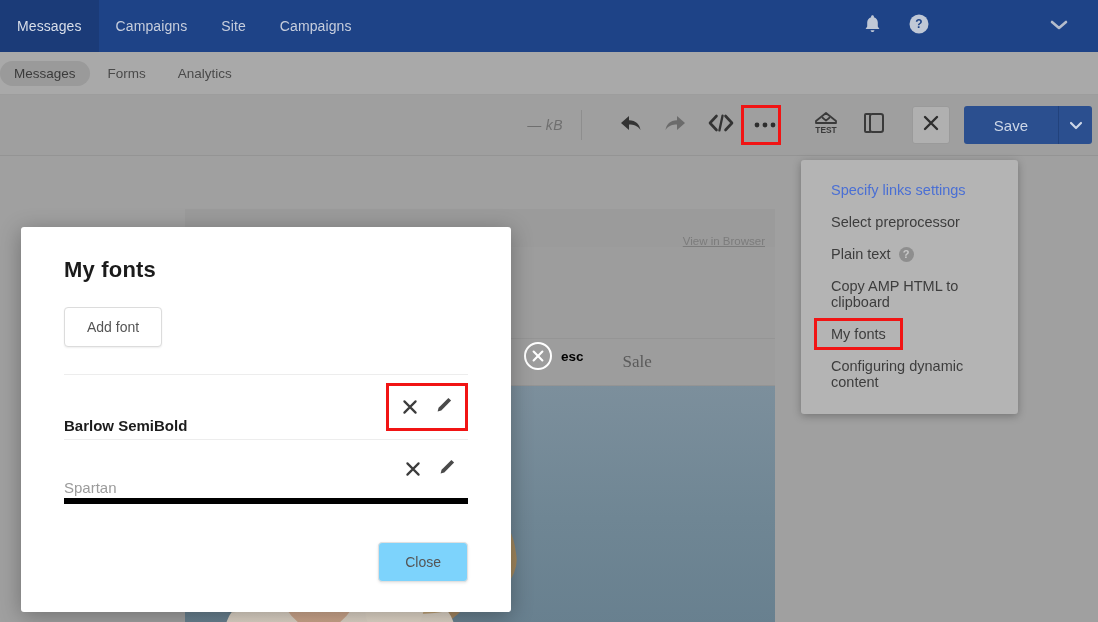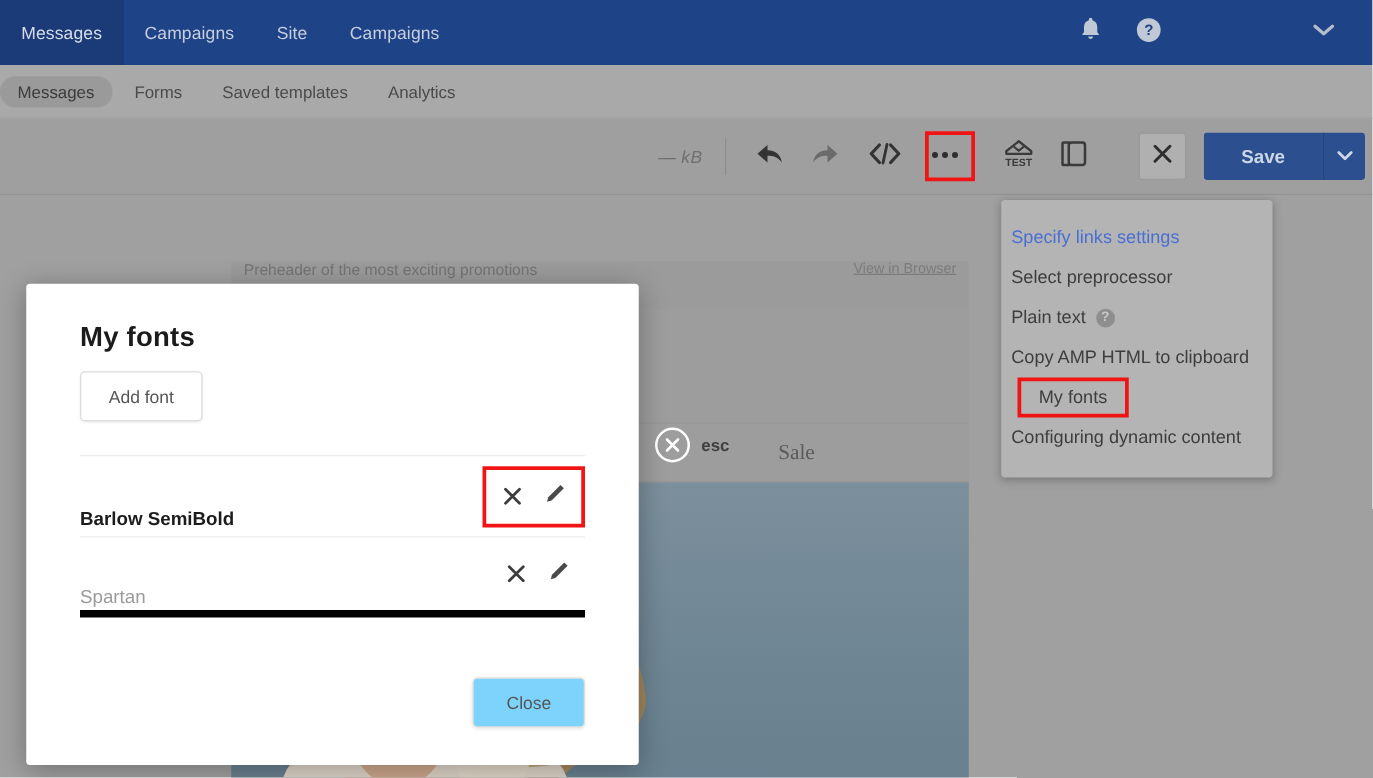--- a/index.html
+++ b/index.html
@@ -55,60 +55,59 @@
     padding-right: 6px;
     border-bottom: 1px solid #949494;
   }
   .kb-label {
     font-size: 14px; font-style: italic; color: #6f6f6f;
     margin-right: 18px; letter-spacing: .3px;
   }
   .tb-divider { width: 1px; height: 30px; background: #8e8e8e; margin-right: 18px; }
   .tb-btn {
     width: 40px; height: 40px;
-    display: flex; align-items: center; justify-content: flex-start;
+    display: flex; align-items: center; justify-content: flex-end;
     cursor: pointer; position: relative;
     margin: 0 3px;
   }
   .tb-btn.redbox { border: 3px solid #f11414; }
   .tb-gap { width: 14px; }
   .close-x {
     width: 38px; height: 38px; margin-left: 22px; margin-right: 14px;
     background: #b0b0b0; border: 1px solid #9a9a9a; border-radius: 3px;
     display: flex; align-items: center; justify-content: center;
     cursor: pointer;
   }
   .save-group { display: flex; align-items: stretch; border-radius: 3px; overflow: hidden; }
   .save-btn {
     background: #2b4f8f; color: #cdd7e8;
     font-size: 15px; padding: 0 30px;
     display: flex; align-items: center; cursor: pointer;
     height: 38px;
-    font-weight: bold;
   }
   .save-caret {
     background: #2b4f8f; width: 34px; height: 38px;
     display: flex; align-items: center; justify-content: center;
     border-left: 1px solid #22427c; cursor: pointer;
   }
 
   
   .canvas {
     position: absolute; left: 0; top: 156px;
     width: 1098px; height: 466px;
     background: #a0a0a0;
     overflow: hidden;
   }
   .email-sheet {
     position: absolute; left: 185px; top: 53px;
     width: 590px; height: 420px;
     background: #9b9b9b;
   }
   .preheader-row {
-    height: 38px; display: flex; align-items: flex-start;
+    height: 38px; display: flex; align-items: flex-end;
     padding: 0 10px;
     justify-content: space-between;
   }
   .preheader-text { font-size: 12.5px; color: #747474; }
   .view-browser {
     font-size: 11.5px; color: #7c7c7c;
     text-decoration: underline; cursor: pointer;
   }
   .logo-band {
     height: 92px; background: #9d9d9d;
@@ -184,33 +183,33 @@
   
   .esc-wrap {
     position: absolute; left: 524px; top: 186px;
     display: flex; align-items: center; gap: 9px; cursor: pointer;
   }
   .esc-circle {
     width: 28px; height: 28px; border-radius: 50%;
     border: 2px solid #ffffff;
     display: flex; align-items: center; justify-content: center;
   }
-  .esc-label { font-size: 13.5px; font-weight: bold; color: #404040; }
+  .esc-label { font-size: 13.5px; font-weight: bold; color: #000000; }
 
   
   .dropdown {
     position: absolute; left: 801px; top: 160px;
     width: 217px; padding: 14px 0 16px 0;
     background: #b4b4b4;
     border-radius: 3px;
     box-shadow: 0 2px 8px rgba(0,0,0,.28);
     z-index: 40;
   }
   .dd-item {
-    padding: 8px 8px; font-size: 14.5px; color: #3d3d3d;
+    padding: 8px 30px; font-size: 14.5px; color: #3d3d3d;
     cursor: pointer; display: flex; align-items: center; gap: 8px;
     position: relative;
   }
   .dd-item.accent { color: #4a6fd4; }
   .dd-item.redbox {
     border: 3px solid #f11414;
     margin: 0 0 0 13px; padding: 5px 14px;
     align-self: flex-start; width: max-content;
   }
   .dd-help {
@@ -226,21 +225,21 @@
     width: 490px; height: 385px;
     background: #ffffff;
     border-radius: 3px;
     box-shadow: 0 4px 22px rgba(0,0,0,.3);
     padding: 30px 43px;
     z-index: 50;
     display: flex; flex-direction: column;
   }
   .modal-title { font-size: 22px; font-weight: bold; color: #1b1b1b; letter-spacing: .2px; }
   .add-font-btn {
-    margin-top: 14px; align-self: flex-start;
+    margin-top: 24px; align-self: flex-start;
     padding: 11px 22px;
     border: 1px solid #dcdcdc; border-radius: 4px;
     background: #fff; font-size: 14px; color: #555;
     cursor: pointer;
     box-shadow: 0 1px 2px rgba(0,0,0,.07);
   }
   .font-list { margin-top: 27px; }
   .font-row {
     display: flex; align-items: center; justify-content: space-between;
     height: 65px;
@@ -303,23 +302,20 @@
       </span>
     </div>
   </div>
 
   <div class="subnav">
     <div class="subnav-item active">
       <span>Messages</span>
     </div>
     <div class="subnav-item">
       <span>Forms</span>
-    </div>
-    <div class="subnav-item">
-      <span>Saved templates</span>
     </div>
     <div class="subnav-item">
       <span>Analytics</span>
     </div>
   </div>
 
   <div class="toolbar">
     <span class="kb-label">— kB</span>
     <div class="tb-divider"></div>
 

